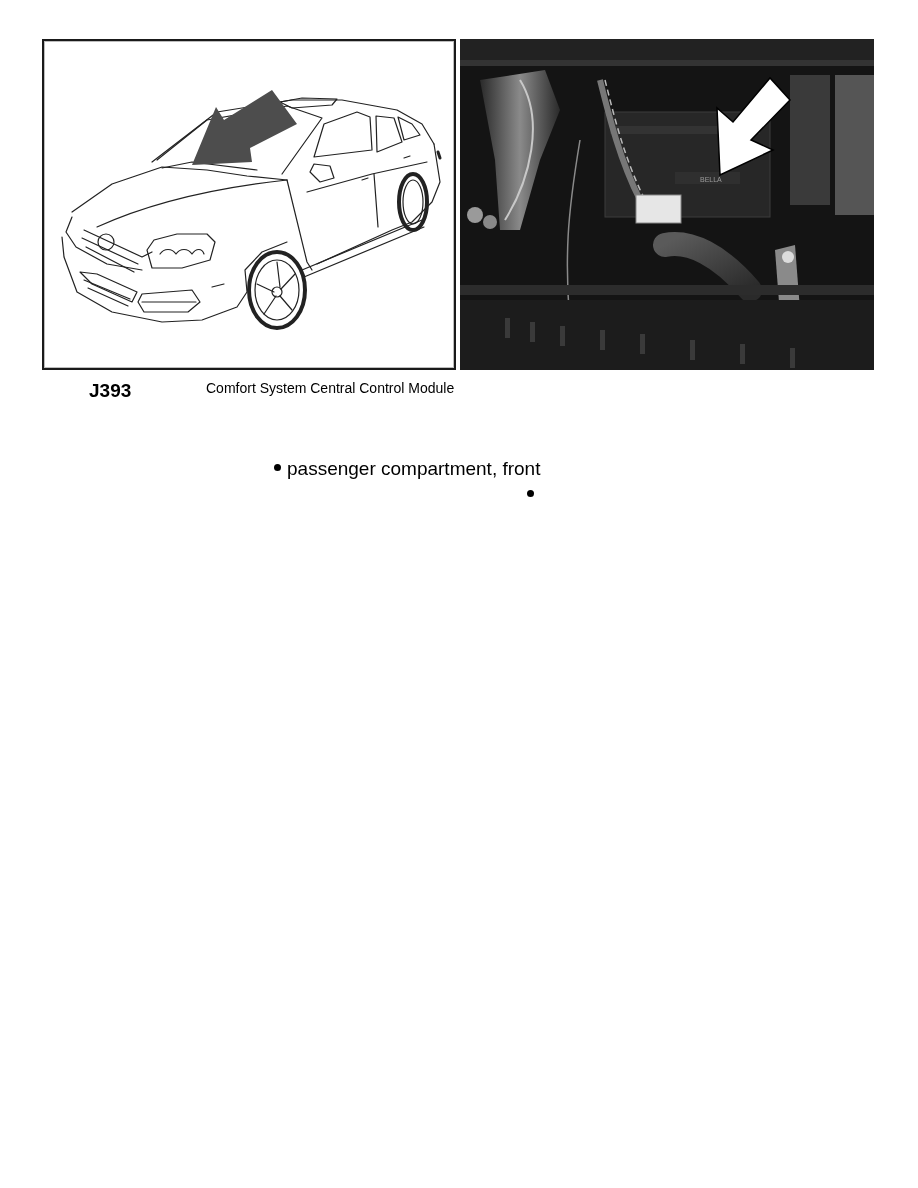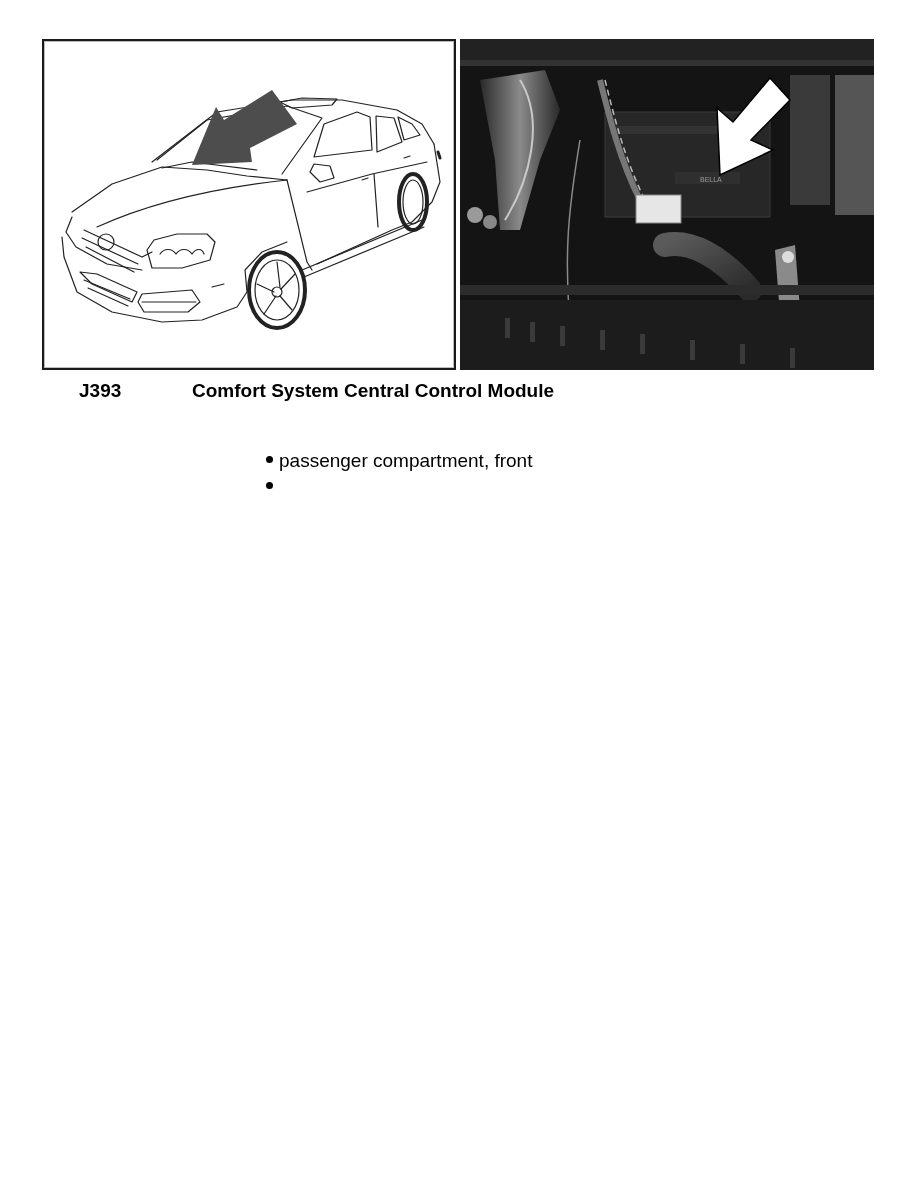--- a/index.html
+++ b/index.html
@@ -5,23 +5,23 @@
   html, body { margin: 0; padding: 0; background: #ffffff; }
   body { width: 918px; height: 1188px; position: relative; overflow: hidden;
          font-family: "Liberation Sans", sans-serif; color: #000; }
   .panel { position: absolute; box-sizing: border-box; overflow: hidden; }
   #drawing-panel { left: 42px; top: 39px; width: 414px; height: 331px;
                    border: 2px solid #1a1a1a; background: #fff;
                    box-shadow: inset 0 0 0 1px #bdbdbd; }
   #photo-panel { left: 460px; top: 39px; width: 414px; height: 331px; background: #151515; }
   .panel svg { position: absolute; left: 0; top: 0; }
   .caption-row { position: absolute; top: 380px; left: 0; width: 918px; height: 24px; }
-  .component-code { position: absolute; left: 79px; top: 0; font-weight: bold; font-size: 19px; }
-  .component-name { position: absolute; left: 192px; top: 0; font-weight: bold; font-size: 19px; }
-  .location-list { position: absolute; left: 258px; top: 440px; margin: 8px; padding: 0; list-style: none; }
+  .component-code { position: absolute; left: 89px; top: 0; font-weight: bold; font-size: 19px; }
+  .component-name { position: absolute; left: 206px; top: 0; font-weight: normal; font-size: 14px; }
+  .location-list { position: absolute; left: 258px; top: 440px; margin: 16px; padding: 0; list-style: none; text-align: right; }
   .location-list li { font-size: 19px; line-height: 26px; white-space: nowrap; }
   .bullet { display: inline-block; width: 7px; height: 7px; border-radius: 50%;
             background: #000; margin-right: 6px; vertical-align: middle; position: relative; top: -2px; }
 </style>
 </head>
 <body>
 
 <div class="panel" id="drawing-panel">
   <svg width="410" height="327" viewBox="42 39 410 327">
     <g fill="none" stroke="#222" stroke-width="1.2" stroke-linejoin="round" stroke-linecap="round">

